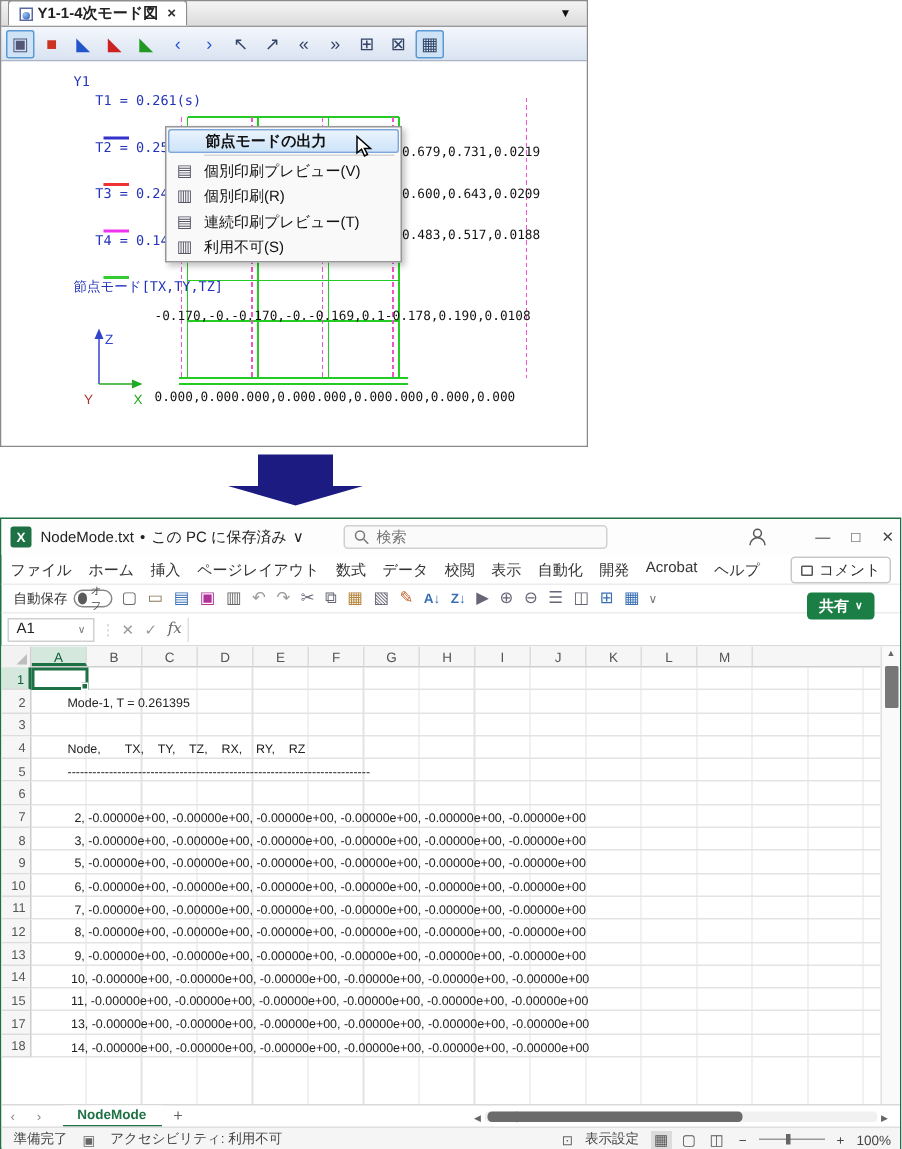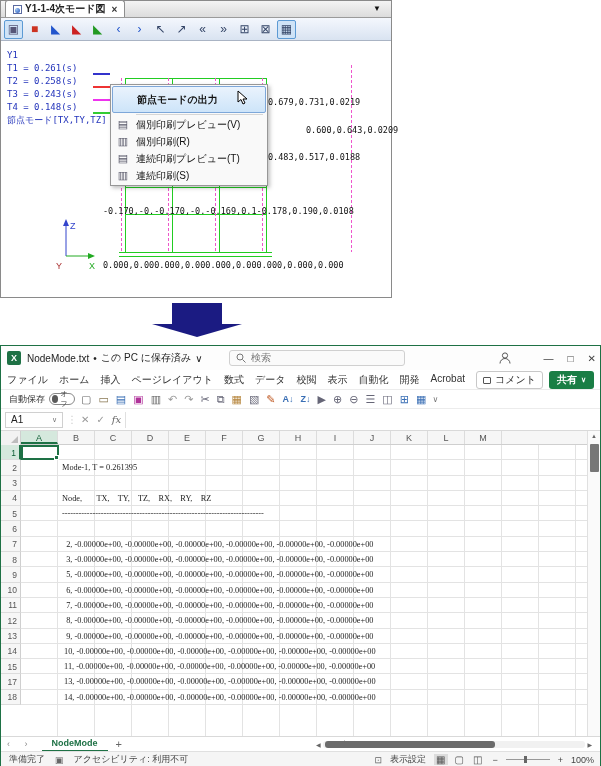--- a/index.html
+++ b/index.html
@@ -24,37 +24,37 @@
   .cad-toolbar { height:23px; background:linear-gradient(#f4f7fd,#d9e3f1);
     border-bottom:1px solid #aab4c4; display:flex; align-items:center; padding-left:3px; gap:2px; }
   .tbtn { width:19px; height:19px; display:flex; align-items:center; justify-content:center;
     border:1px solid transparent; border-radius:2px; }
   .tbtn.sel { border-color:#5c9ad4; background:#cfe3f7; }
   .tbtn .glyph { font-size:12px; line-height:1; }
   .cad-canvas { position:relative; width:390px; height:256px; background:#fff; }
 
   .legend { position:absolute; left:6px; top:8px; font-family:"DejaVu Sans Mono", monospace;
     font-size:9px; line-height:13px; }
-  .lg-title, .lg-footer, .lg-t { white-space:pre; }
-  .lg-row { display:flex; align-items:flex-end; gap:16px; }
+  .lg-title, .lg-footer, .lg-t { white-space:pre;margin-left:42px; }
+  .lg-row { display:flex; align-items:center; gap:16px;flex-direction:column; }
   .lg-line { display:inline-block; width:17px; height:2px; }
 
   .dlabel { position:absolute; font-family:"DejaVu Sans Mono", monospace; font-size:8.5px;
     letter-spacing:0; color:#111; white-space:pre; }
 
   .frame-svg { position:absolute; left:0; top:0; }
 
   
   .cmenu { position:absolute; left:109px; top:43px; width:158px; background:#f9f9f9;
     border:1px solid #979797; box-shadow:2px 2px 4px rgba(0,0,0,.25); z-index:5;
     padding:1px; font-size:10px; }
   .mi { display:flex; align-items:center; height:17px; gap:5px; padding:0 4px 0 3px; color:#111; }
   .mi .mi-ic { width:16px; text-align:center; font-size:11px; color:#556; }
   .mi.hi { background:linear-gradient(#eaf3fd,#cde4f9); border:1px solid #7da7d9;
-    border-radius:2px; font-weight:bold; height:27px; }
+    border-radius:2px; font-weight:bold; height:16px;align-items:flex-end; }
   .msep { height:1px; background:#d6d6d6; margin:1px 3px 1px 24px; }
   .cursor-svg { position:absolute; left:126px; top:5px; z-index:6; }
 
   .axis-svg { position:absolute; left:40px; top:172px; }
 
   
   .down-arrow { position:absolute; left:152px; top:303px; width:90px; }
   .da-stem { width:50px; height:21px; margin:0 auto; background:var(--navy); }
   .da-head { width:0; height:0; margin:0 auto;
     border-left:45px solid transparent; border-right:45px solid transparent;
@@ -70,21 +70,21 @@
   .xl-filename { font-size:10px; color:#222; display:flex; gap:4px; align-items:center; }
   .xl-search { position:absolute; left:228px; top:4px; width:176px; height:16px; background:#fafafa;
     border:1px solid #d0d0d0; border-radius:3px; display:flex; align-items:center; gap:5px;
     padding:0 6px; color:#777; }
   .xl-win-controls { position:absolute; right:4px; top:0; height:24px; display:flex; align-items:center; gap:14px;
     font-size:10px; color:#444; }
   .xl-person { margin-right:18px; }
   .xl-menubar { height:19px; display:flex; align-items:center; padding:0 6px; gap:11px;
     font-size:10px; color:#333; position:relative; }
   .xl-menubar .mitem { white-space:nowrap; }
-  .xl-menu-right { position:absolute; right:6px; top:1px; display:flex; gap:6px; align-items:center; }
+  .xl-menu-right { position:absolute; right:6px; top:1px; display:flex; gap:6px; align-items:center;flex-direction:column; }
   .btn-comment { border:1px solid #c8c8c8; border-radius:3px; padding:1px 6px; display:flex; gap:4px;
     align-items:center; background:#fff; color:#333; }
   .cmt-ic { width:8px; height:7px; border:1px solid #555; border-radius:1px; }
   .btn-share { background:#1a7e45; color:#fff; border-radius:3px; padding:2px 8px; display:flex;
     gap:4px; align-items:center; font-weight:bold; }
   .xl-quickbar { height:20px; border-top:1px solid #ececec; border-bottom:1px solid #ececec;
     display:flex; align-items:center; padding:0 8px; gap:6px; }
   .autosave { display:flex; align-items:center; gap:4px; font-size:9px; color:#333; }
   .as-pill { width:26px; height:12px; border:1px solid #888; border-radius:7px; display:flex;
     align-items:center; gap:2px; padding:0 2px; font-size:7px; color:#444; }
@@ -110,22 +110,22 @@
     line-height:14px; }
   .colh.selhdr { background:#d5e8dd; color:#0c5c33; border-bottom:2px solid var(--excel-green); }
   .rows-wrap { position:absolute; left:0; top:14px; right:13px; bottom:0;
     background-image:repeating-linear-gradient(to right, transparent 0, transparent 36px, #e3e3e3 36px, #e3e3e3 37px);
     background-position:20px 0; }
   .xrow { height:15.3px; border-bottom:1px solid #e3e3e3; position:relative; }
   .rnum { position:absolute; left:-20px; top:0; width:20px; height:15.3px; background:#f6f6f6;
     border-right:1px solid #cfcfcf; border-bottom:1px solid #dcdcdc; font-size:8.5px; color:#555;
     text-align:right; padding:2.5px 3px 0 0; }
   .rnum.selhdr { background:#d5e8dd; color:#0c5c33; border-right:2px solid var(--excel-green); }
-  .rtext { position:absolute; left:24px; top:3px; font-family:Liberation Serif, serif;
-    font-size:8.3px; color:#222; white-space:pre;margin-left:17px; }
+  .rtext { position:absolute; left:24px; top:3px; font-family:Liberation Sans, sans-serif;
+    font-size:8.3px; color:#222; white-space:pre; }
   .rowshost { position:absolute; left:20px; right:0; top:0; bottom:0; }
   .a1sel { position:absolute; left:20px; top:0; width:38px; height:15.3px;
     border:2px solid var(--excel-green); z-index:3; }
   .a1sel::after { content:""; position:absolute; right:-2px; bottom:-2px; width:3px; height:3px;
     background:var(--excel-green); border:1px solid #fff; }
   .vscroll { position:absolute; right:0; top:0; width:13px; bottom:0; background:#fafafa;
     border-left:1px solid #e0e0e0; }
   .vs-up { text-align:center; font-size:6px; color:#666; padding-top:2px; }
   .vs-thumb { position:absolute; left:2px; top:13px; width:9px; height:28px; background:#777; border-radius:1px; }
 
@@ -287,29 +287,29 @@
             <div class="mi">
               <span class="mi-ic">▥</span>
               <span class="mi-lb">個別印刷(R)</span>
             </div>
             <div class="mi">
               <span class="mi-ic">▤</span>
               <span class="mi-lb">連続印刷プレビュー(T)</span>
             </div>
             <div class="mi">
               <span class="mi-ic">▥</span>
-              <span class="mi-lb">連続印刷(S)</span>
+              <span class="mi-lb">利用不可(S)</span>
             </div>
           </div>
         <svg class="cursor-svg" width="12" height="15">
           <path d="M1,1 L1,12 L4,9.5 L6,14 L8,13 L6,9 L10,9 Z" fill="#fff" stroke="#000" stroke-width="1"></path>
         </svg>
       </div>
         <div class="dlabel" style="left: 267px; top: 56px;">0.679,0.731,0.0219</div>
-        <div class="dlabel" style="left: 267px; top: 84px; margin-left: 38px;">0.600,0.643,0.0209</div>
+        <div class="dlabel" style="left: 267px; top: 84px;">0.600,0.643,0.0209</div>
         <div class="dlabel" style="left: 267px; top: 111px;">0.483,0.517,0.0188</div>
         <div class="dlabel" style="left: 102px; top: 165px;">-0.170,-0.-0.170,-0.-0.169,0.1-0.178,0.190,0.0108</div>
         <div class="dlabel" style="left: 102px; top: 219px;">0.000,0.000.000,0.000.000,0.000.000,0.000,0.000</div>
       </div>
   </div>
 
   <div class="down-arrow">
     <div class="da-stem"></div>
     <div class="da-head"></div>
   </div>

